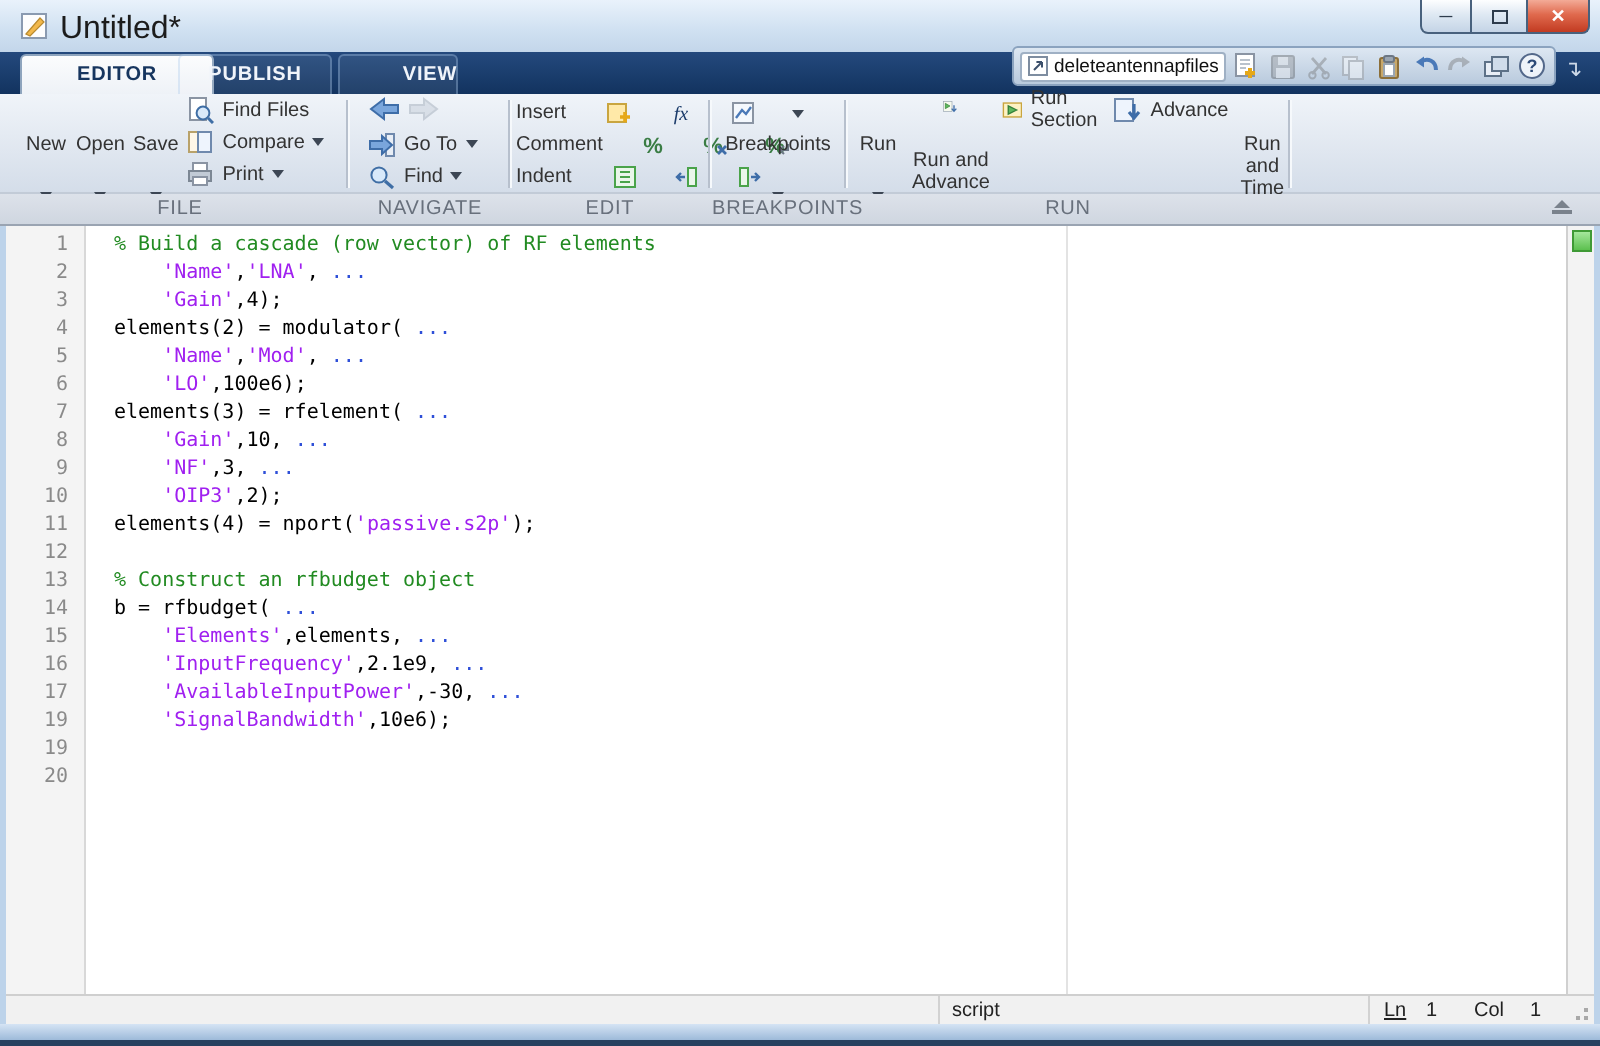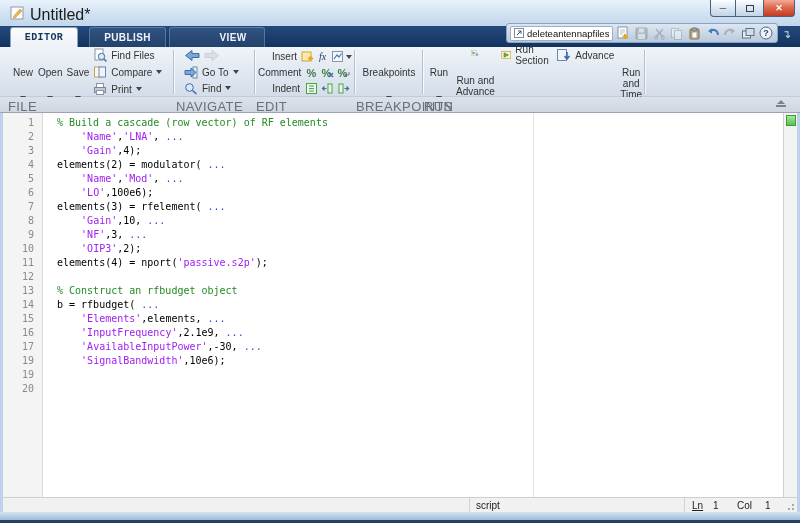--- a/index.html
+++ b/index.html
@@ -23,23 +23,23 @@
   #min-btn { width:26px; } #max-btn { width:27px; }
   .max-glyph { width:8px; height:7px; border:1px solid #2e3c4c; background:transparent; display:block; }
 
   
   #tabstrip { position:absolute; left:0; top:26px; width:800px; height:21px;
     background:linear-gradient(#24497d,#12335f); }
   .tab { position:absolute; top:1px; height:20px; display:flex; align-items:center; justify-content:center;
     font-size:10px; font-weight:bold; letter-spacing:.4px; border-radius:3px 3px 0 0; }
   .tab.inactive { color:#f0f4fa; background:rgba(255,255,255,.07); border:1px solid rgba(170,200,235,.35); border-bottom:none; }
   .tab.active { color:#16355e; background:linear-gradient(#fbfcfd,#eef2f7); border:1px solid #8ea4bd; border-bottom:none; }
-  #tab-editor { left:10px; width:68px;font-family:Liberation Mono, monospace; }
+  #tab-editor { left:10px; width:97px; }
   #tab-publish { left:89px; width:77px; }
-  #tab-view { left:169px; width:96px;padding-left:32px; }
+  #tab-view { left:169px; width:60px;padding-left:32px; }
 
   
   #quick-access { position:absolute; left:506px; top:23px; width:272px; height:20px;
     background:linear-gradient(#dde7f2,#b9cadd); border:1px solid #8ba3bf; border-radius:3px;
     display:flex; align-items:center; padding:0 3px; gap:2px; }
   #qa-search { height:15px; width:104px; background:#fff; border:1px solid #9fb0c4; border-radius:2px;
     display:flex; align-items:center; gap:3px; padding:0 3px; }
   #qa-search-text { font-size:9.5px; color:#111; white-space:nowrap; overflow:hidden; }
   .qa-btn { width:17px; height:17px; display:flex; align-items:center; justify-content:center; border-radius:2px; }
   .qa-btn.disabled { opacity:.42; filter:grayscale(.9); }
@@ -52,35 +52,35 @@
   .rsec { position:absolute; top:0; height:50px; }
   .bigbtn { display:flex; flex-direction:column; align-items:center; justify-content:flex-start;
     padding-top:3px; gap:17px; }
   .bigbtn .lbl { font-size:10px; color:#333; line-height:11px; text-align:center; }
   .dd { width:0; height:0; border-left:3px solid transparent; border-right:3px solid transparent;
     border-top:4px solid #3c4654; margin-top:1px; }
   .smallrow { display:flex; align-items:center; gap:4px; height:16px; font-size:10px; color:#333; }
   .smallrow .dd { margin-top:0; }
 
   #sec-file { left:8px; width:164px; display:flex; gap:4px; padding-left:4px; }
-  #file-stack { display:flex; flex-direction:column; justify-content:space-between; gap:0; }
+  #file-stack { display:flex; flex-direction:column; justify-content:flex-start; gap:0; }
   #sec-navigate { left:176px; width:76px; display:flex; flex-direction:column; justify-content:center; padding-left:8px; }
   #sec-edit { left:258px; width:94px; display:flex; flex-direction:column; justify-content:center; }
-  .editrow { display:flex; align-items:center; height:16px; gap:2px; }
+  .editrow { display:flex; align-items:center; height:16px; gap:18px; }
   .editrow .rowlbl { width:42px; text-align:right; font-size:10px; color:#333; margin-right:2px; }
   .mini { width:14px; height:13px; display:flex; align-items:center; justify-content:center; }
   #sec-breakpoints { left:356px; width:66px; display:flex; justify-content:center; }
   #sec-run { left:424px; width:218px; display:flex; gap:6px; padding-left:4px; }
   #run-mid { display:flex; flex-direction:row; justify-content:center; gap:3px; }
   .two-line { font-size:10px; color:#333; line-height:11px; text-align:center; }
 
   
   #ribbonlabels { position:absolute; left:0; top:97px; width:800px; height:16px;
     background:linear-gradient(#dde2ea,#cfd6e0); border-bottom:1px solid #9aa4b2; }
-  .seclabel { position:absolute; top:2px; font-size:13px; color:#68707c; text-align:left; letter-spacing:.4px; }
+  .seclabel { position:absolute; top:2px; font-size:10px; color:#68707c; text-align:center; letter-spacing:.4px; }
   #collapse-ribbon { position:absolute; right:12px; top:3px; width:14px; height:10px; display:flex;
     flex-direction:column; align-items:center; gap:1px; }
   #collapse-ribbon .tri { width:0; height:0; border-left:4px solid transparent; border-right:4px solid transparent;
     border-bottom:4px solid #7a828c; }
   #collapse-ribbon .bar { width:10px; height:2px; background:#7a828c; }
 
   
   #editor { position:absolute; left:3px; top:113px; width:794px; height:384px; background:#fff; overflow:hidden; }
   #gutter { position:absolute; left:0; top:0; bottom:0; width:40px; background:#f4f4f4;
     border-right:1px solid #d8d8d8; padding-top:4px; }

